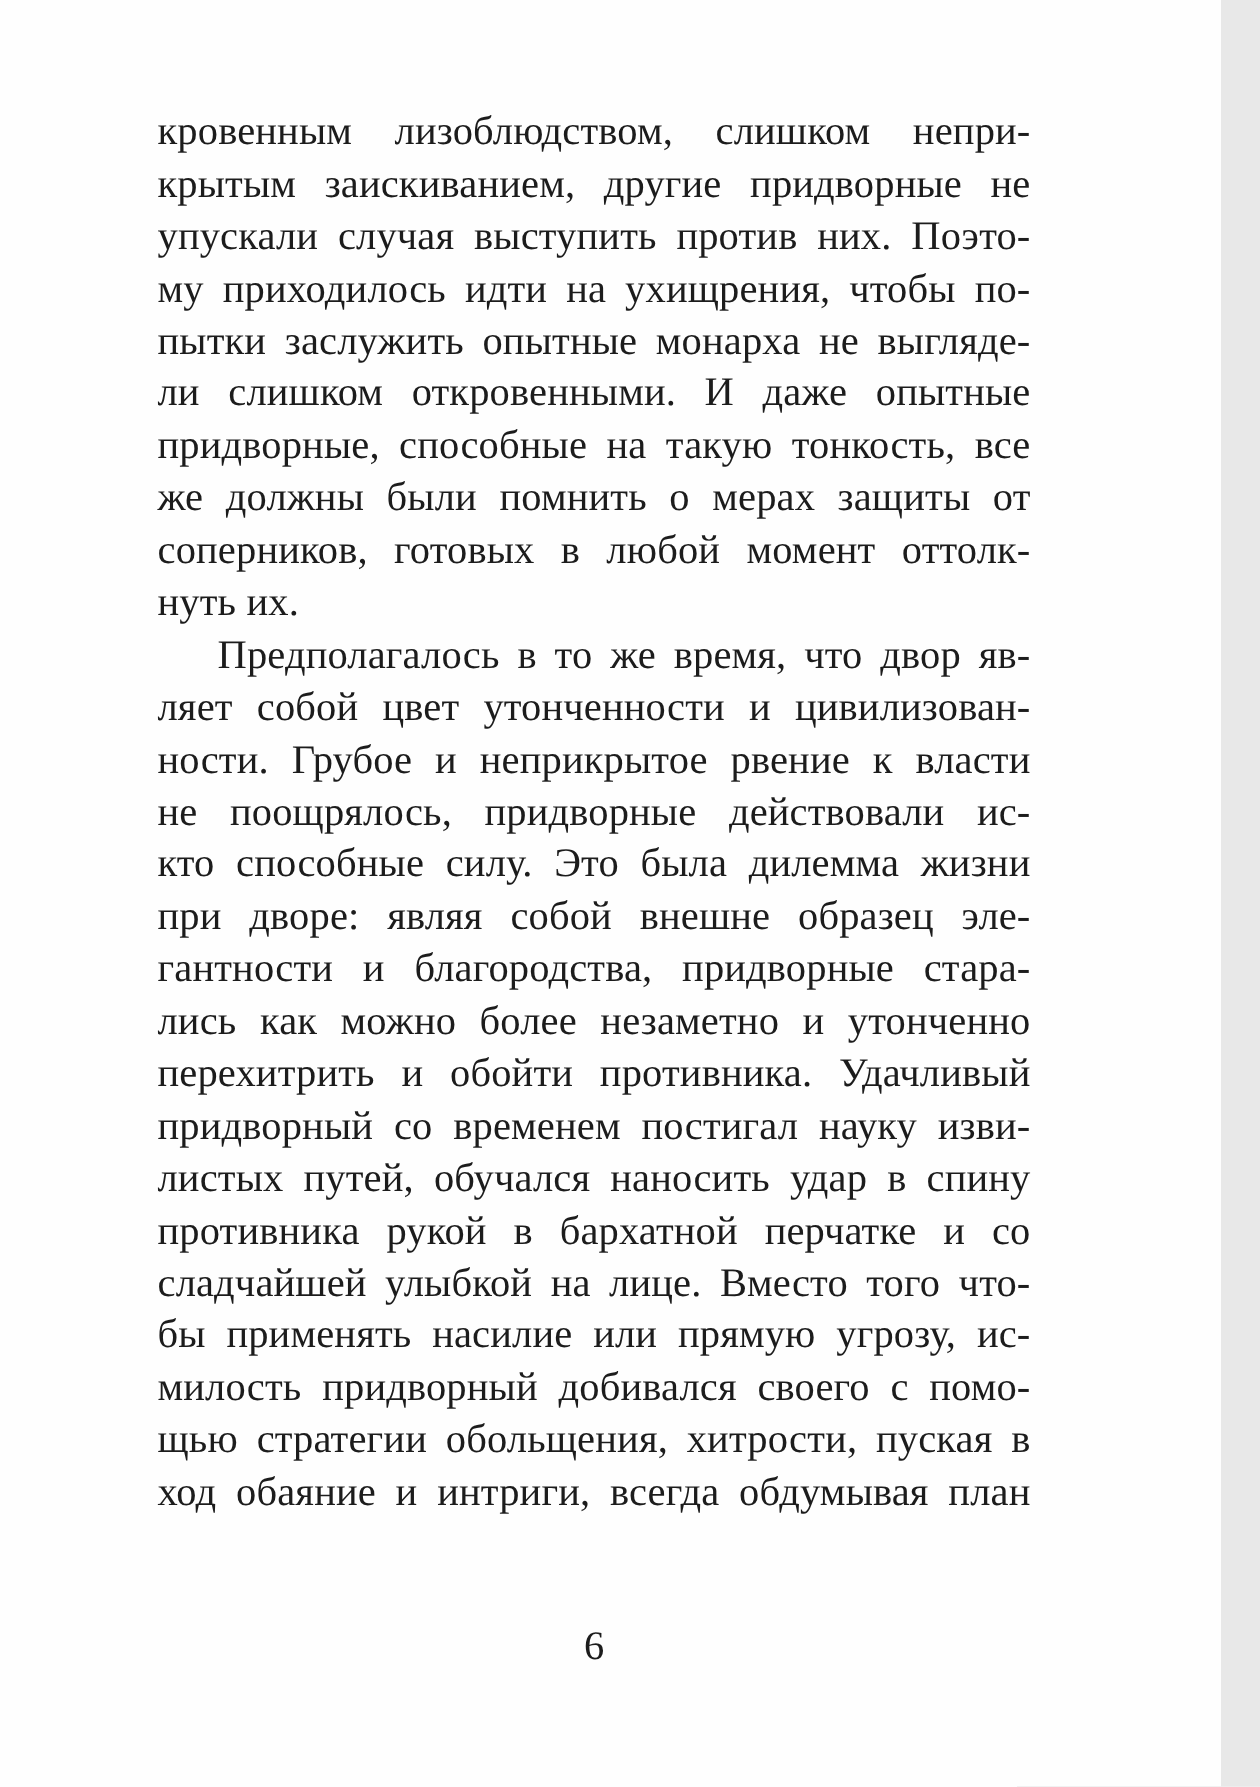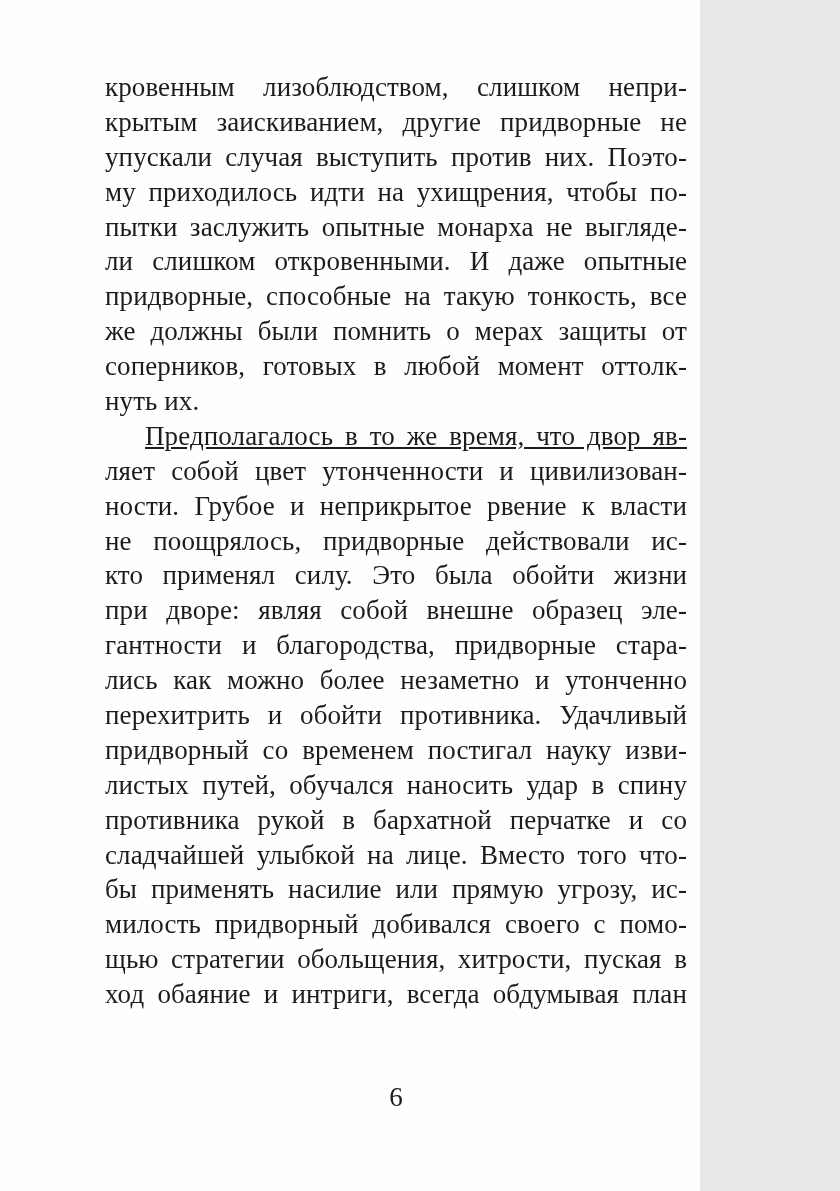--- a/index.html
+++ b/index.html
@@ -1,19 +1,19 @@
 <!DOCTYPE html>
 <html><head>
 <meta charset="utf-8">
 <style>
   * { margin: 0; padding: 0; box-sizing: border-box; }
   html, body { background: #e8e8e8; }
   .book-page {
     position: relative;
-    width: 700px;
+    width: 814px;
     height: 1191px;
     background: #fefefe;
     overflow: hidden;
     font-family: "Liberation Serif", "DejaVu Serif", serif;
     color: #1c1c1c;
   }
   .text-block {
     position: absolute;
     left: 105px;
     top: 70px;
@@ -27,21 +27,20 @@
     text-align-last: justify;
     white-space: normal;
     letter-spacing: 0.1px;
   }
   .line.para-last {
     text-align: right;
     text-align-last: left;
   }
   .line.indent {
     text-indent: 40px;
-    text-decoration: underline;
   }
   .page-number {
     position: absolute;
     left: 105px;
     top: 1080px;
     width: 582px;
     text-align: center;
     font-size: 27px;
     line-height: 34px;
     color: #1c1c1c;
@@ -64,21 +63,21 @@
       <div class="line">же должны были помнить о мерах защиты от</div>
       <div class="line">соперников, готовых в любой момент оттолк-</div>
       <div class="line para-last">нуть их.</div>
     </div>
 
     <div>
       <div class="line indent">Предполагалось в то же время, что двор яв-</div>
       <div class="line">ляет собой цвет утонченности и цивилизован-</div>
       <div class="line">ности. Грубое и неприкрытое рвение к власти</div>
       <div class="line">не поощрялось, придворные действовали ис-</div>
-      <div class="line">кто применял силу. Это была обойти жизни</div>
+      <div class="line">кто способные силу. Это была дилемма жизни</div>
       <div class="line">при дворе: являя собой внешне образец эле-</div>
       <div class="line">гантности и благородства, придворные стара-</div>
       <div class="line">лись как можно более незаметно и утонченно</div>
       <div class="line">перехитрить и обойти противника. Удачливый</div>
       <div class="line">придворный со временем постигал науку изви-</div>
       <div class="line">листых путей, обучался наносить удар в спину</div>
       <div class="line">противника рукой в бархатной перчатке и со</div>
       <div class="line">сладчайшей улыбкой на лице. Вместо того что-</div>
       <div class="line">бы применять насилие или прямую угрозу, ис-</div>
       <div class="line">милость придворный добивался своего с помо-</div>

